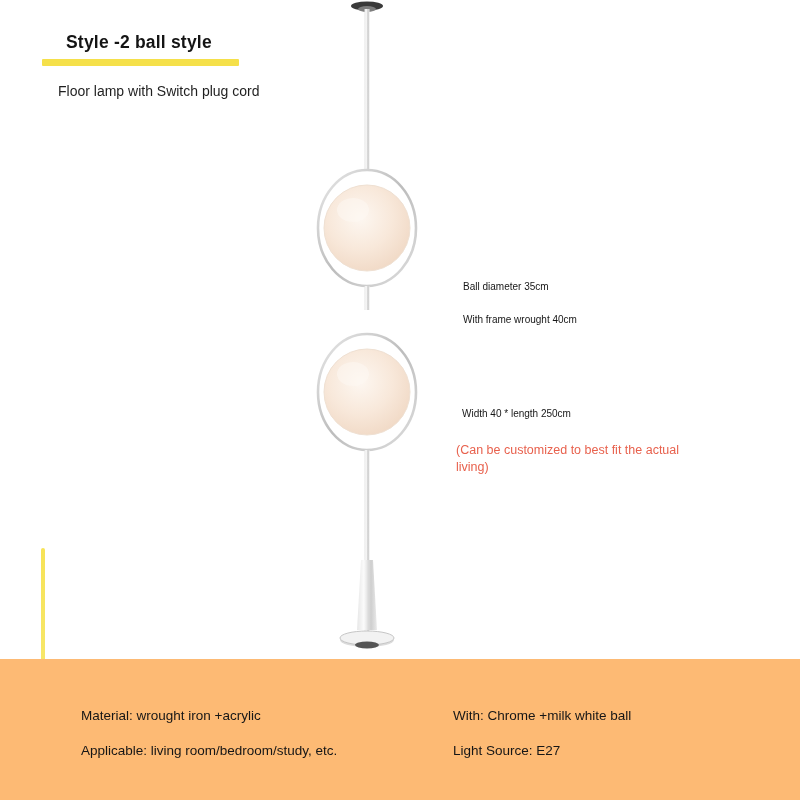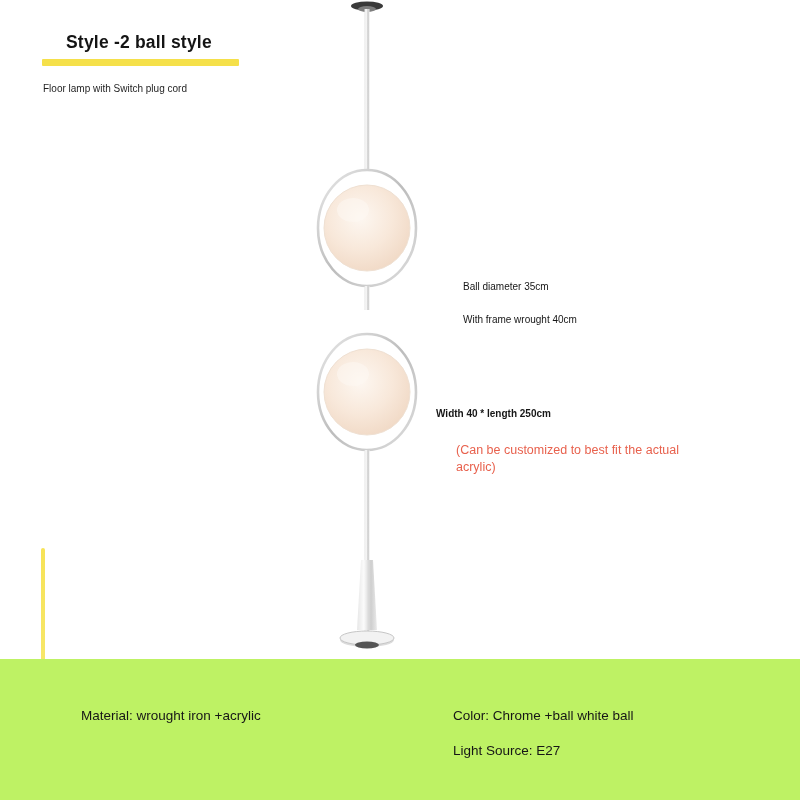--- a/index.html
+++ b/index.html
@@ -38,22 +38,22 @@
   .title-underline {
     margin-top: 6px;
     margin-left: 0px;
     width: 197px;
     height: 7px;
     background: #f5e04a;
     border-radius: 1px;
   }
   .subtitle {
     margin-top: 16px;
-    margin-left: 1px;
-    font-size: 10px;
+    margin-left: 16px;
+    font-size: 14px;
     line-height: 1.35;
     color: #1f1f1f;
   }
 
   
   .left-tick {
     position: absolute;
     left: 41px;
     top: 548px;
     width: 4px;
@@ -73,36 +73,36 @@
 
   
   .ann {
     position: absolute;
     font-size: 10px;
     color: #161616;
     line-height: 1.35;
   }
   .ann-ball-dia   { left: 463px; top: 280px; }
   .ann-frame-dia  { left: 463px; top: 313px; }
-  .ann-width      { left: 436px; top: 407px; font-weight: bold; }
+  .ann-width      { left: 462px; top: 407px; }
   .ann-custom {
     left: 456px; top: 442px;
     color: #e8614d;
     font-size: 12.5px;
     width: 245px;
   }
 
   
   .footer {
     position: absolute;
     left: 0;
     top: 659px;
     width: 800px;
     height: 141px;
-    background: #bef264;
+    background: #fdba74;
   }
   .footer-col {
     position: absolute;
     font-size: 13.5px;
     line-height: 1.35;
     color: #161616;
   }
   .f-material   { left: 81px; top: 48px; }
   .f-applicable { left: 81px; top: 83px; width: 310px; }
   .f-color      { left: 453px; top: 48px; }
@@ -168,21 +168,22 @@
       <ellipse cx="72" cy="640" rx="27" ry="7" fill="#dcdcdc"></ellipse>
       <ellipse cx="72" cy="638" rx="27" ry="7" fill="#f2f2f2"></ellipse>
       <ellipse cx="72" cy="638" rx="27" ry="7" fill="none" stroke="#c6c6c6" stroke-width="1"></ellipse>
       <ellipse cx="72" cy="645" rx="12" ry="3.5" fill="#555555"></ellipse>
     </svg>
   </div>
 
   <div class="ann ann-ball-dia">Ball diameter 35cm</div>
   <div class="ann ann-frame-dia">With frame wrought 40cm</div>
   <div class="ann ann-width">Width 40 * length 250cm</div>
-  <div class="ann ann-custom">(Can be customized to best fit the actual acrylic)</div>
+  <div class="ann ann-custom">(Can be customized to best fit the actual living)</div>
 
   <div class="footer">
     <div class="footer-col f-material">Material: wrought iron +acrylic</div>
-    <div class="footer-col f-color">Color: Chrome +ball white ball</div>
+    <div class="footer-col f-applicable">Applicable: living room/bedroom/study, etc.</div>
+    <div class="footer-col f-color">With: Chrome +milk white ball</div>
     <div class="footer-col f-source">Light Source: E27</div>
   </div>
 
 </div>
 
 </body></html>

